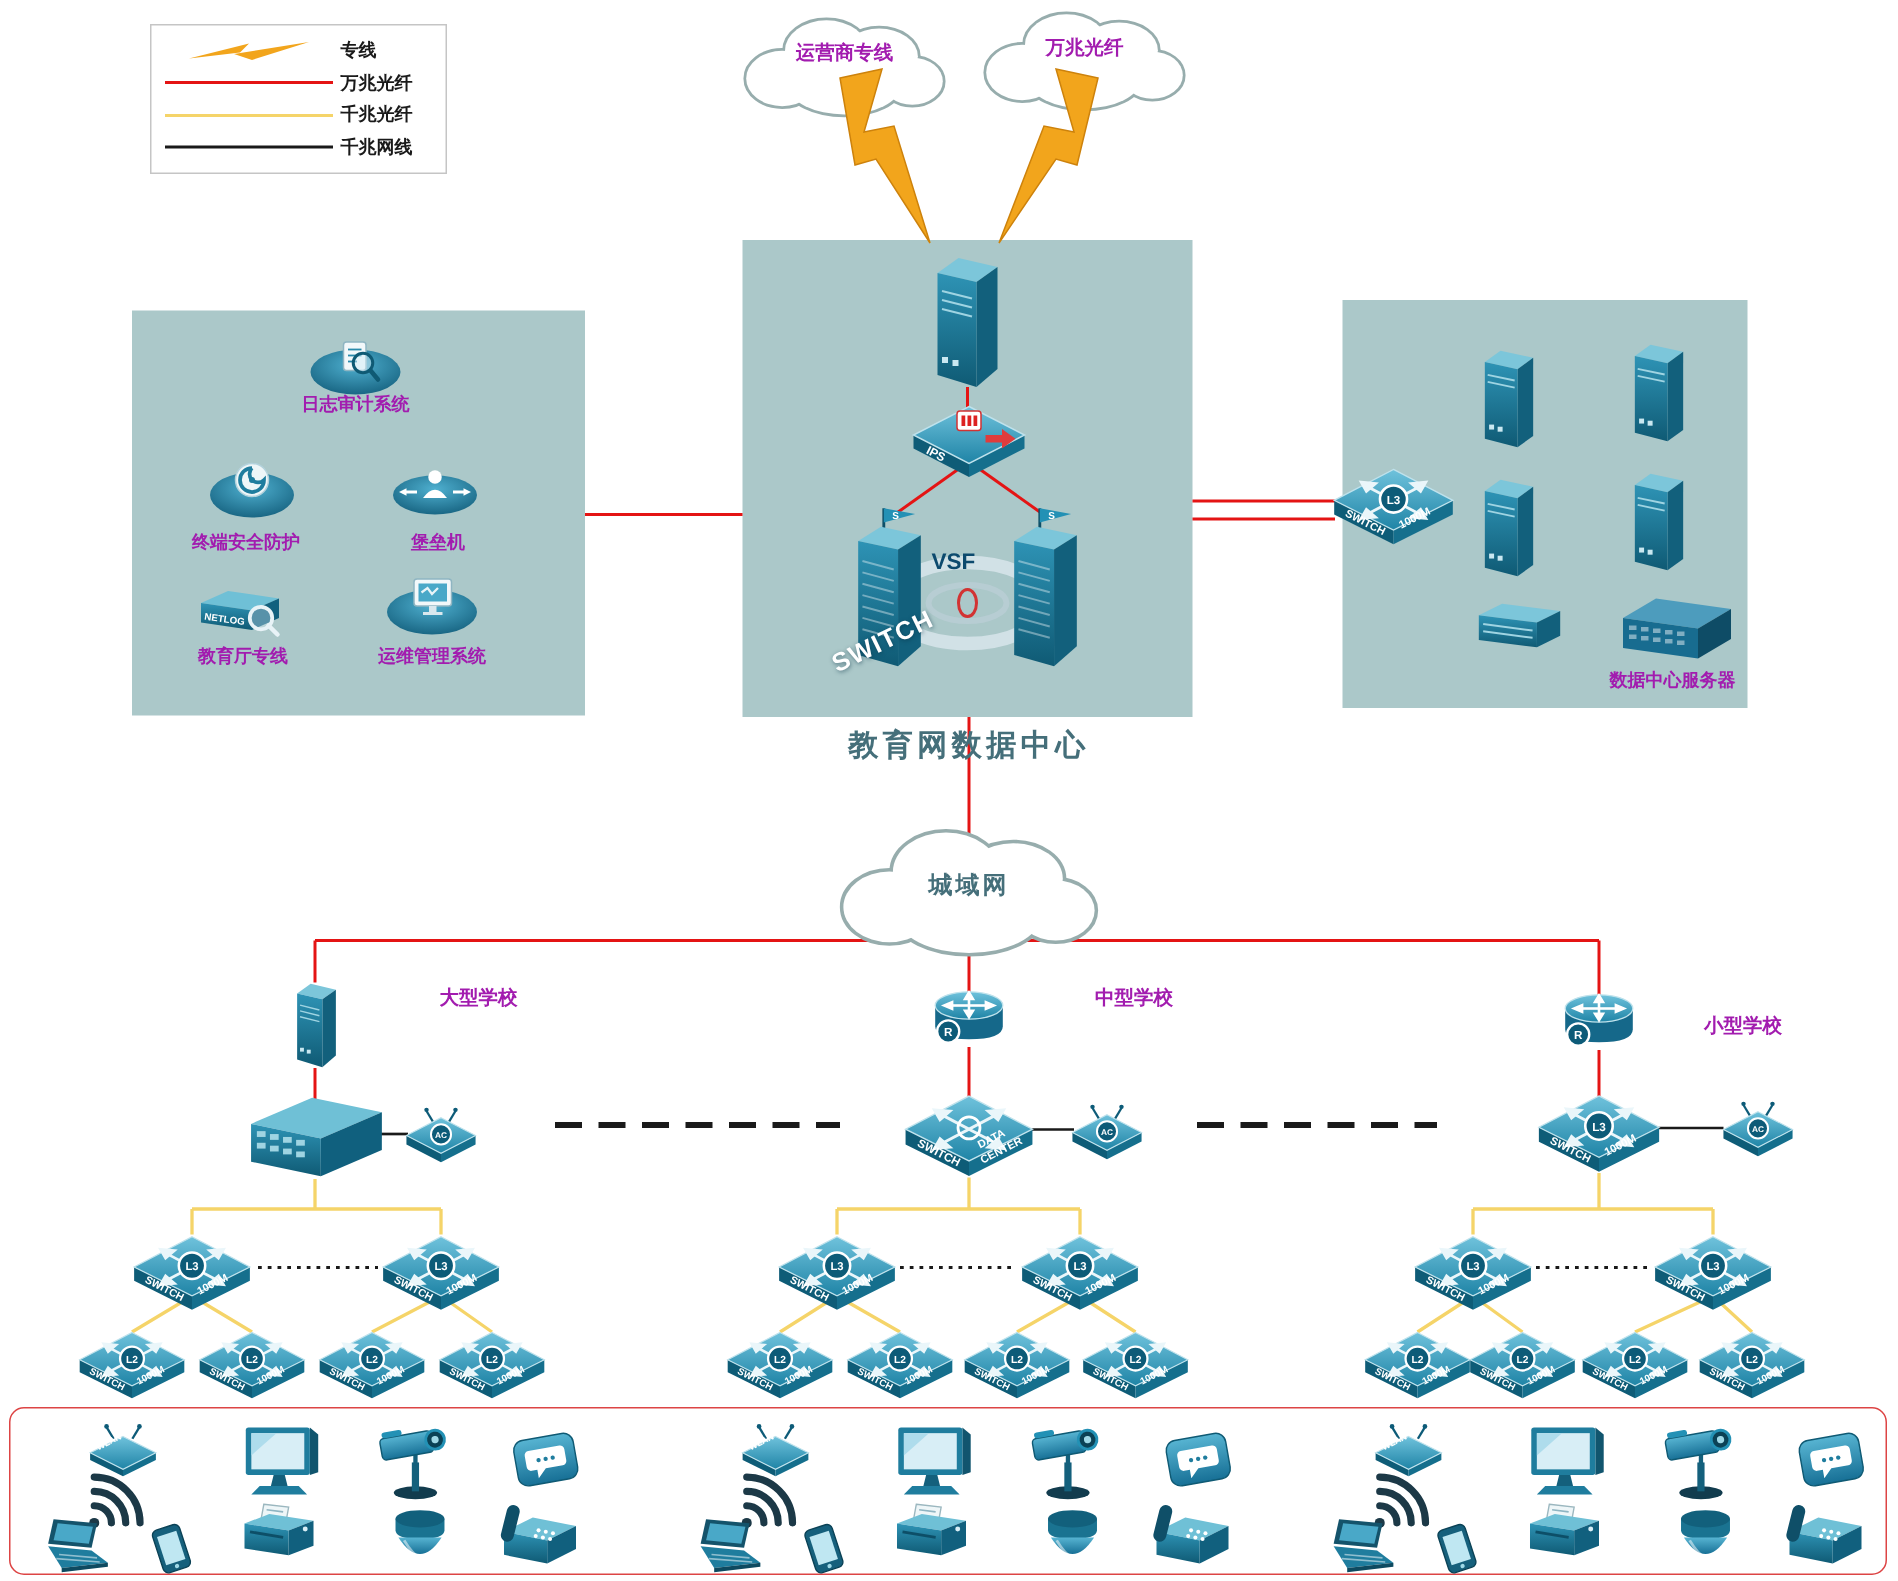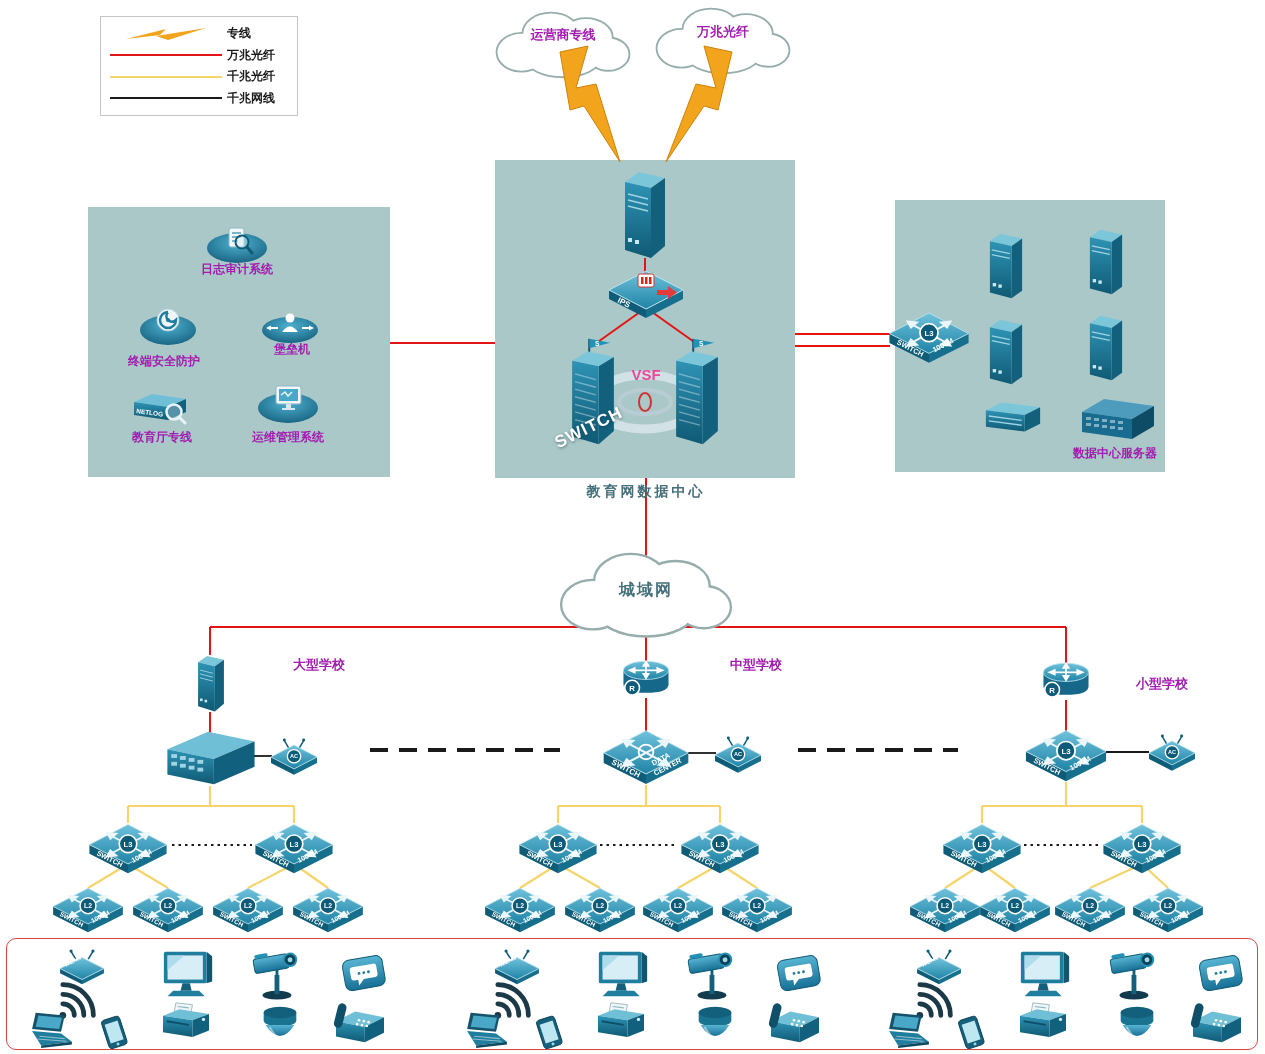--- a/index.html
+++ b/index.html
@@ -4,23 +4,23 @@
 <style>
   *{margin:0;padding:0;box-sizing:border-box}
   html,body{width:1265px;height:1054px}
   body{position:relative;background:#fff;font-family:"Liberation Sans",sans-serif;overflow:hidden}
   .panel{position:absolute;background:#abc8c9;z-index:0}
   #svg-canvas{position:absolute;left:0;top:0;z-index:5}
   .lbl{position:absolute;z-index:6;text-align:center;color:#a21caf;font-weight:bold;font-size:12px;line-height:1.2}
   .lbl.cloud-lbl{font-size:13px}
   .lbl.school-lbl{font-size:13px}
   .title-serif{position:absolute;z-index:6;text-align:center;color:#456f7a;font-family:"Liberation Serif",serif;font-weight:bold}
-  .dc-title{font-size:14px;letter-spacing:3px}
+  .dc-title{font-size:20px;letter-spacing:3px}
   .man-title{font-size:16px;letter-spacing:2px}
-  .vsf-lbl{position:absolute;z-index:6;color:#ec4899;font-weight:bold;font-size:15px;text-align:center}
+  .vsf-lbl{position:absolute;z-index:6;color:#0c4a6e;font-weight:bold;font-size:15px;}
   .switch-big{position:absolute;z-index:6;color:#fff;font-weight:bold;font-size:17px;letter-spacing:1px;
               transform:rotate(-26deg);transform-origin:left center;text-shadow:0 1px 3px rgba(10,50,70,.55)}
   .legend{position:absolute;left:100px;top:16px;width:198px;height:100px;background:#fff;
           border:1px solid #c5c5c5;z-index:7;padding:6px 4px;display:flex;flex-direction:column;justify-content:space-between}
   .legend-row{display:flex;align-items:center;height:21px}
   .lg-glyph{width:122px;display:flex;align-items:center;justify-content:center}
   .lg-line{display:inline-block;width:112px;height:0;border-top-width:2px;border-top-style:solid}
   .lg-label{font-size:12px;color:#1a1a1a;font-weight:600}
   .endpoint-box{position:absolute;left:6px;top:938px;width:1252px;height:112px;border:1.5px solid #dd4444;border-radius:10px;z-index:1}
   svg text{font-family:"Liberation Sans",sans-serif}
@@ -538,21 +538,21 @@
 <div class="lbl cloud-lbl" style="left:498px;top:27px;width:130px">运营商专线</div>
 <div class="lbl cloud-lbl" style="left:658px;top:24px;width:130px">万兆光纤</div>
 <div class="title-serif man-title" style="left:586px;top:580px;width:120px">城域网</div>
 <div class="title-serif dc-title" style="left:536px;top:483px;width:220px">教育网数据中心</div>
 
 <div class="vsf-lbl" style="left:621px;top:366px;width:50px">VSF</div>
 <div class="switch-big" style="left:556px;top:434px;width:130px">SWITCH</div>
 
 <div class="lbl" style="left:192px;top:262px;width:90px">日志审计系统</div>
 <div class="lbl" style="left:118px;top:354px;width:92px">终端安全防护</div>
-<div class="lbl" style="left:264px;top:342px;width:56px">堡垒机</div>
+<div class="lbl" style="left:264px;top:354px;width:56px">堡垒机</div>
 <div class="lbl" style="left:114px;top:430px;width:96px">教育厅专线</div>
 <div class="lbl" style="left:240px;top:430px;width:96px">运维管理系统</div>
 
 <div class="lbl" style="left:1050px;top:446px;width:130px">数据中心服务器</div>
 
 <div class="lbl school-lbl" style="left:283px;top:657px;width:72px">大型学校</div>
 <div class="lbl school-lbl" style="left:720px;top:657px;width:72px">中型学校</div>
 <div class="lbl school-lbl" style="left:1126px;top:676px;width:72px">小型学校</div>
 
 </body></html>

